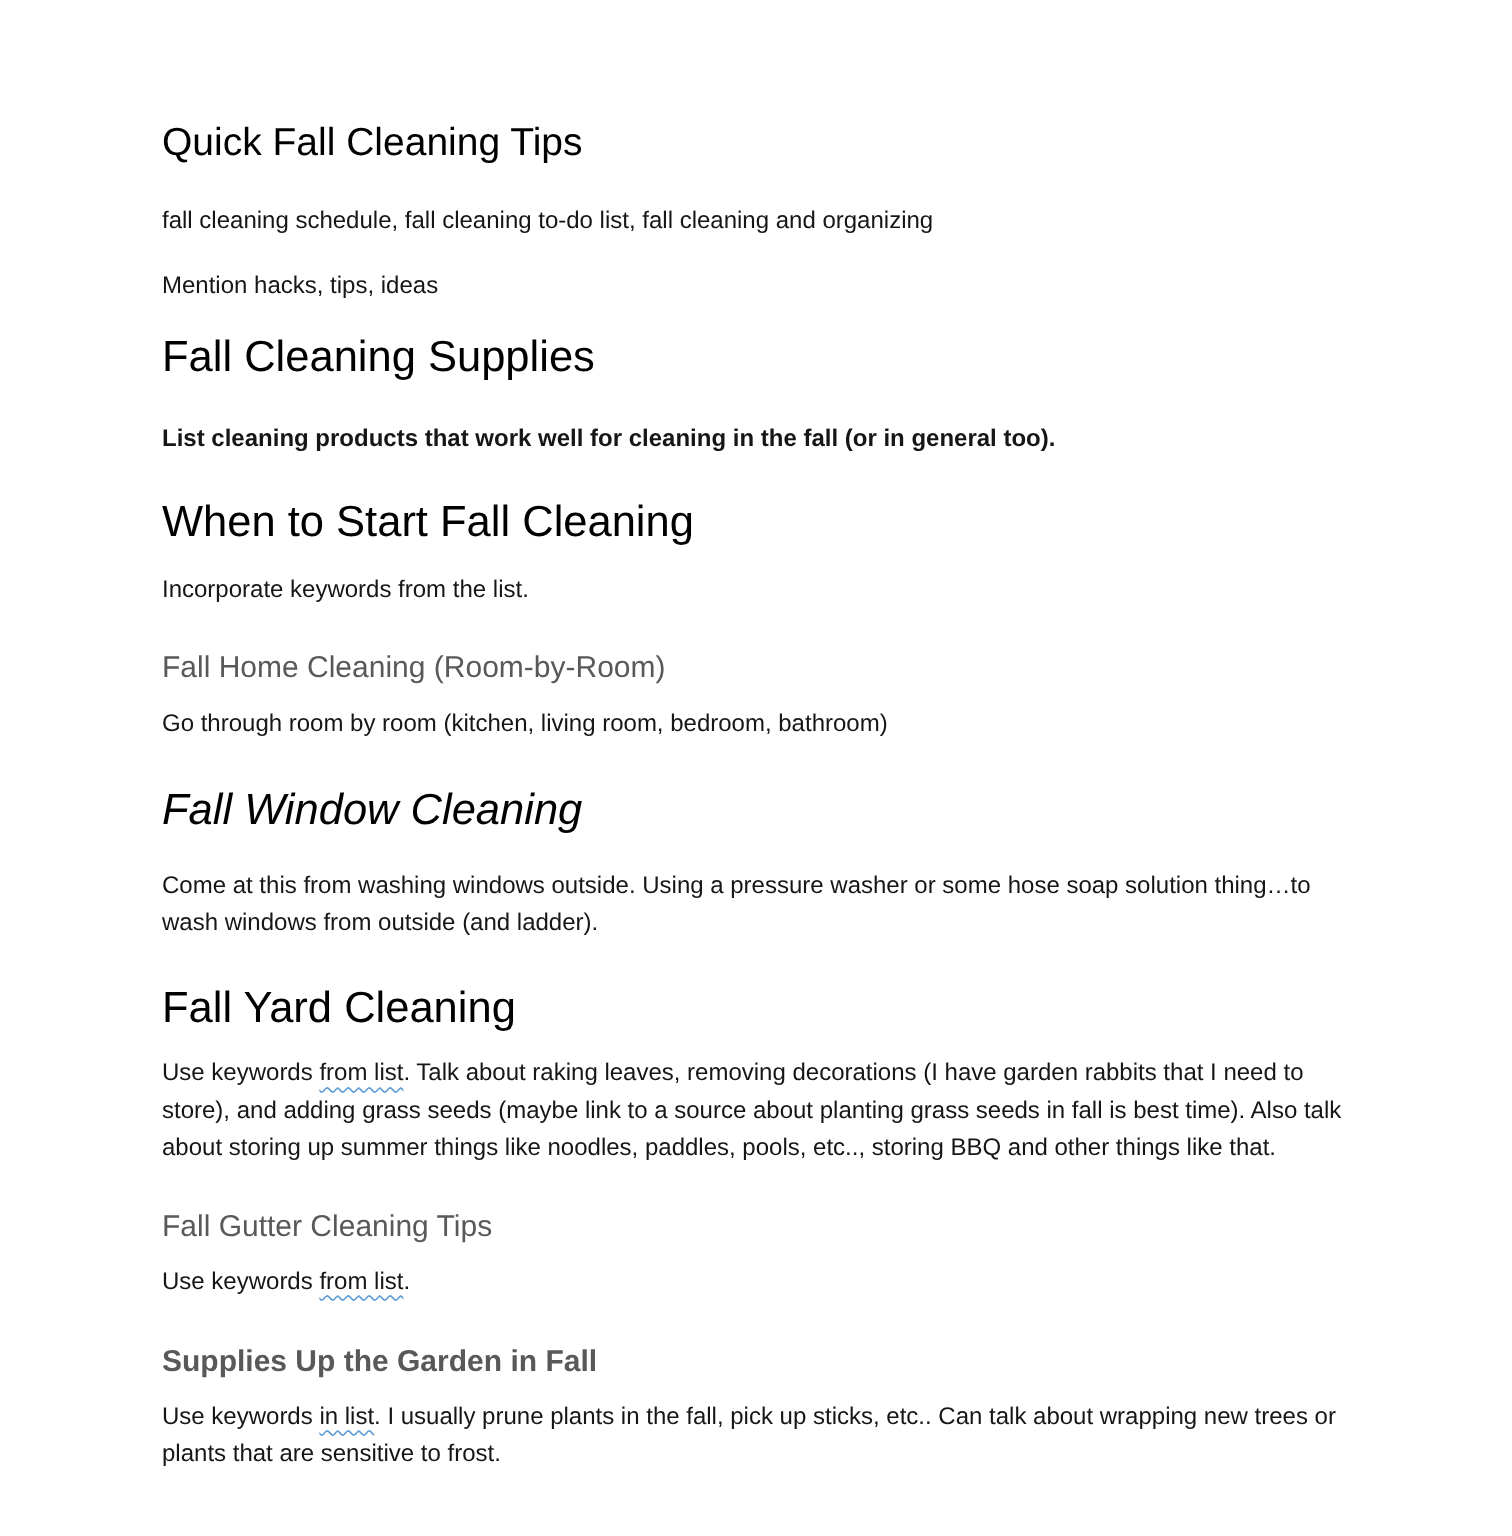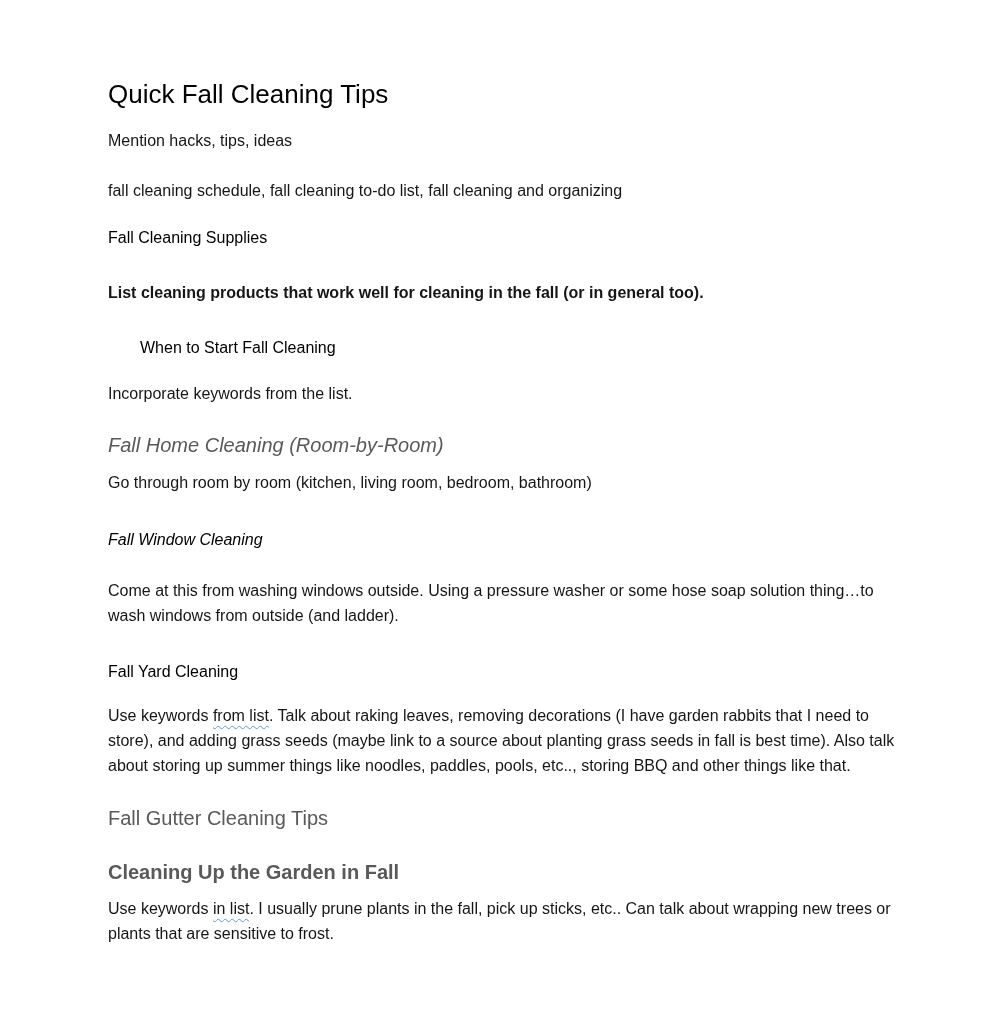--- a/index.html
+++ b/index.html
@@ -27,21 +27,21 @@
     width: 100%;
   }
   .title {
     font-size: 26px;
     line-height: 32px;
     font-weight: 400;
     color: var(--heading);
     margin: 0;
   }
   .h1 {
-    font-size: 16px;
+    font-size: 29px;
     line-height: 28px;
     font-weight: 400;
     color: var(--heading);
     margin: 0;
   }
   .h3 {
     font-size: 20px;
     line-height: 26px;
     font-weight: 400;
     color: var(--subheading);
@@ -64,52 +64,53 @@
     cursor: pointer;
   }
   .mt-11 { margin-top: 11px; }
   .mt-12 { margin-top: 12px; }
   .mt-17 { margin-top: 17px; }
   .mt-18 { margin-top: 18px; }
   .mt-19 { margin-top: 19px; }
   .mt-21 { margin-top: 21px; }
   .mt-24 { margin-top: 24px; }
   .mt-25 { margin-top: 25px; }
-  .mt-26 { margin-top: 26px; font-style: italic; }
+  .mt-26 { margin-top: 26px; }
   .mt-27 { margin-top: 27px; }
   .mt-28 { margin-top: 28px; font-weight: bold; }
-  .mt-29 { margin-top: 29px; margin-left: 32px; }
+  .mt-29 { margin-top: 29px; }
   .mt-30 { margin-top: 30px; }
   .mt-31 { margin-top: 31px; font-style: italic; }
 </style>
 </head>
 <body>
 
 <div class="page">
   <div class="content">
 
     <h1 class="title">Quick Fall Cleaning Tips</h1>
 
+    <p class="body mt-25">fall cleaning schedule, fall cleaning to-do list, fall cleaning and organizing</p>
     <p class="body mt-18">Mention hacks, tips, ideas</p>
-    <p class="body mt-25">fall cleaning schedule, fall cleaning to-do list, fall cleaning and organizing</p>
 
     <h2 class="h1 mt-21">Fall Cleaning Supplies</h2>
     <p class="body mt-28">List cleaning products that work well for cleaning in the fall (or in general too).</p>
 
     <h2 class="h1 mt-29">When to Start Fall Cleaning</h2>
     <p class="body mt-19">Incorporate keywords from the list.</p>
 
     <h3 class="h3 mt-26">Fall Home Cleaning (Room-by-Room)</h3>
     <p class="body mt-12">Go through room by room (kitchen, living room, bedroom, bathroom)</p>
 
     <h2 class="h1 mt-31">Fall Window Cleaning</h2>
     <p class="body mt-24">Come at this from washing windows outside. Using a pressure washer or some hose soap solution thing…to wash windows from outside (and ladder).</p>
 
     <h2 class="h1 mt-30">Fall Yard Cleaning</h2>
     <p class="body mt-17"><span>Use keywords </span><span class="squiggle">from list</span><span>. Talk about raking leaves, removing decorations (I have garden rabbits that I need to store), and adding grass seeds (maybe link to a source about planting grass seeds in fall is best time). Also talk about storing up summer things like noodles, paddles, pools, etc.., storing BBQ and other things like that.</span></p>
 
     <h3 class="h3 mt-27">Fall Gutter Cleaning Tips</h3>
+    <p class="body mt-11"><span>Use keywords </span><span class="squiggle">from list</span><span>.</span></p>
 
-    <h3 class="h3 mt-28">Cleaning Up the Garden in Fall</h3>
+    <h3 class="h3 mt-28">Supplies Up the Garden in Fall</h3>
     <p class="body mt-11"><span>Use keywords </span><span class="squiggle">in list</span><span>. I usually prune plants in the fall, pick up sticks, etc.. Can talk about wrapping new trees or plants that are sensitive to frost.</span></p>
 
   </div>
 </div>
 
 </body></html>

